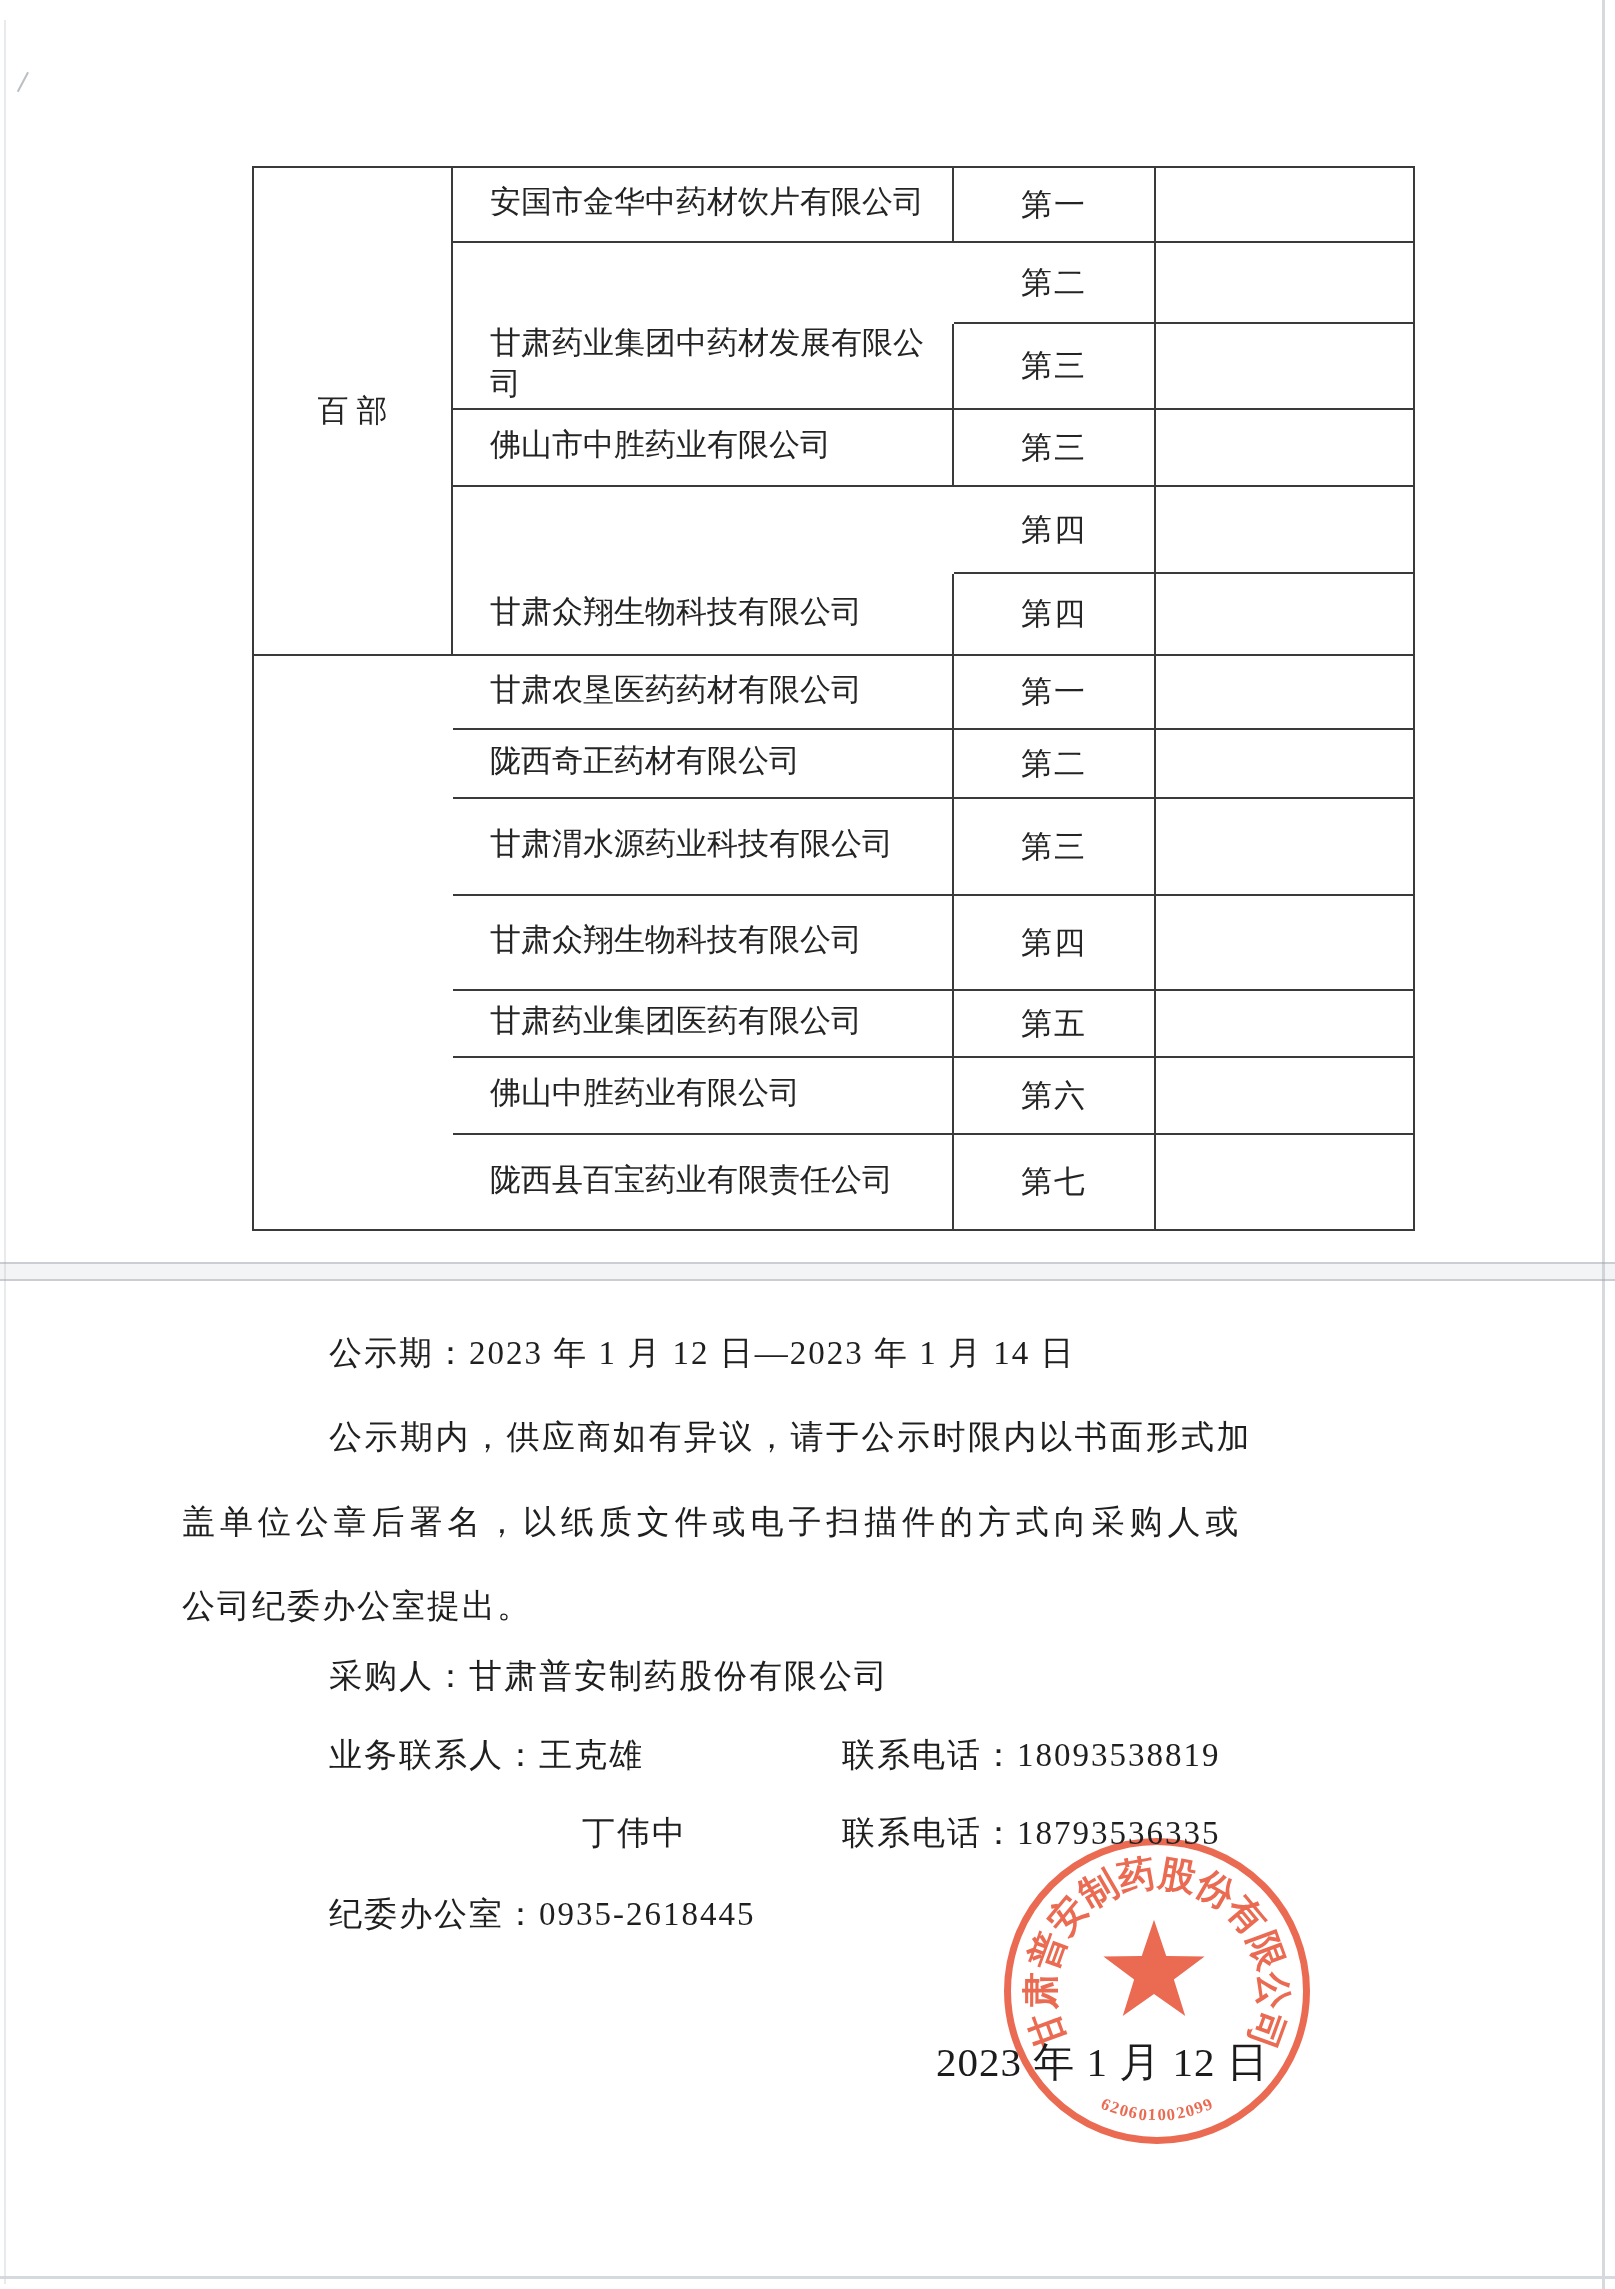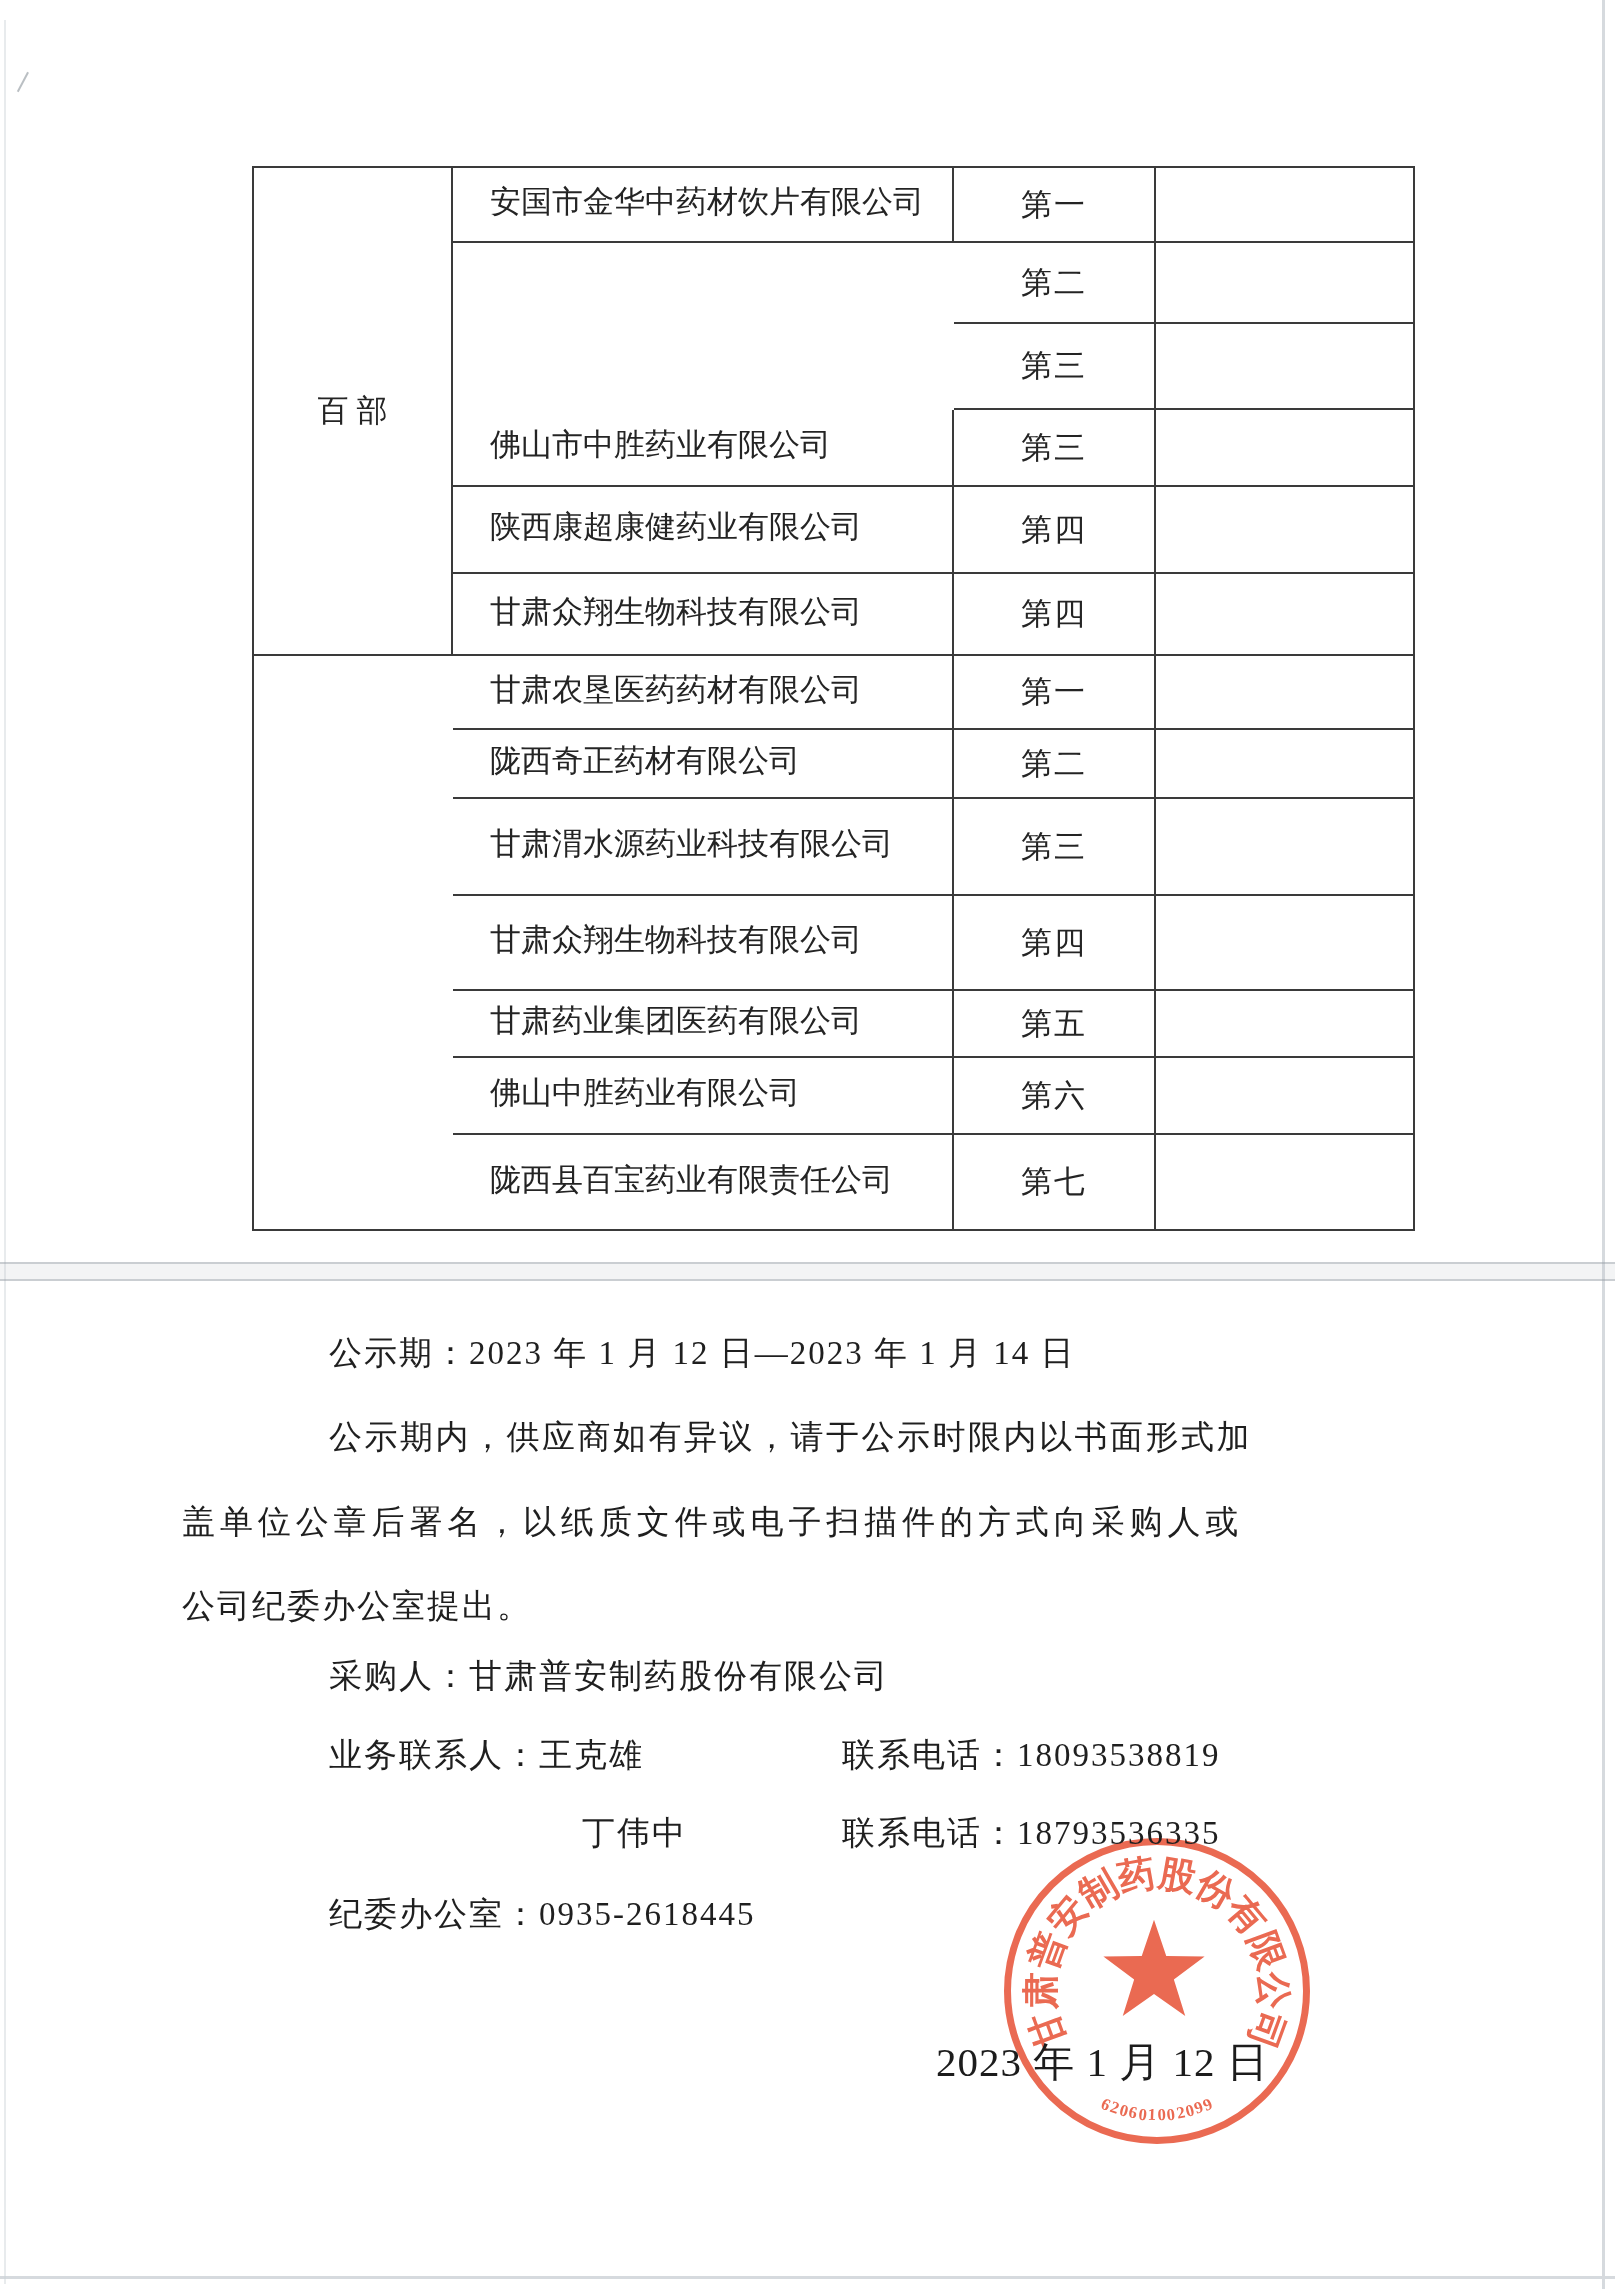--- a/index.html
+++ b/index.html
@@ -76,26 +76,26 @@
       <div class="l2"></div>
   </div>
 
   <div class="ranking-table">
       <div class="drug-name-cell" style="grid-area: 1 / 1 / 7 / 2;">百部</div>
       <div class="company-cell" style="grid-area: 1 / 2;">安国市金华中药材饮片有限公司</div>
       <div class="rank-cell" style="grid-area: 1 / 3;">第一</div>
       <div class="note-cell no-right" style="grid-area: 1 / 4;"></div>
       <div class="rank-cell" style="grid-area: 2 / 3;">第二</div>
       <div class="note-cell no-right" style="grid-area: 2 / 4;"></div>
+      <div class="company-cell" style="grid-area: 3 / 2;">甘肃药业集团中药材发展有限公司</div>
       <div class="rank-cell" style="grid-area: 3 / 3;">第三</div>
       <div class="note-cell no-right" style="grid-area: 3 / 4;"></div>
       <div class="company-cell" style="grid-area: 4 / 2;">佛山市中胜药业有限公司</div>
       <div class="rank-cell" style="grid-area: 4 / 3;">第三</div>
       <div class="note-cell no-right" style="grid-area: 4 / 4;"></div>
-      <div class="company-cell" style="grid-area: 5 / 2;">陕西康超康健药业有限公司</div>
       <div class="rank-cell" style="grid-area: 5 / 3;">第四</div>
       <div class="note-cell no-right" style="grid-area: 5 / 4;"></div>
       <div class="company-cell" style="grid-area: 6 / 2;">甘肃众翔生物科技有限公司</div>
       <div class="rank-cell" style="grid-area: 6 / 3;">第四</div>
       <div class="note-cell no-right" style="grid-area: 6 / 4;"></div>
       <div class="company-cell" style="grid-area: 7 / 2;">甘肃农垦医药药材有限公司</div>
       <div class="rank-cell" style="grid-area: 7 / 3;">第一</div>
       <div class="note-cell no-right" style="grid-area: 7 / 4;"></div>
       <div class="company-cell" style="grid-area: 8 / 2;">陇西奇正药材有限公司</div>
       <div class="rank-cell" style="grid-area: 8 / 3;">第二</div>

